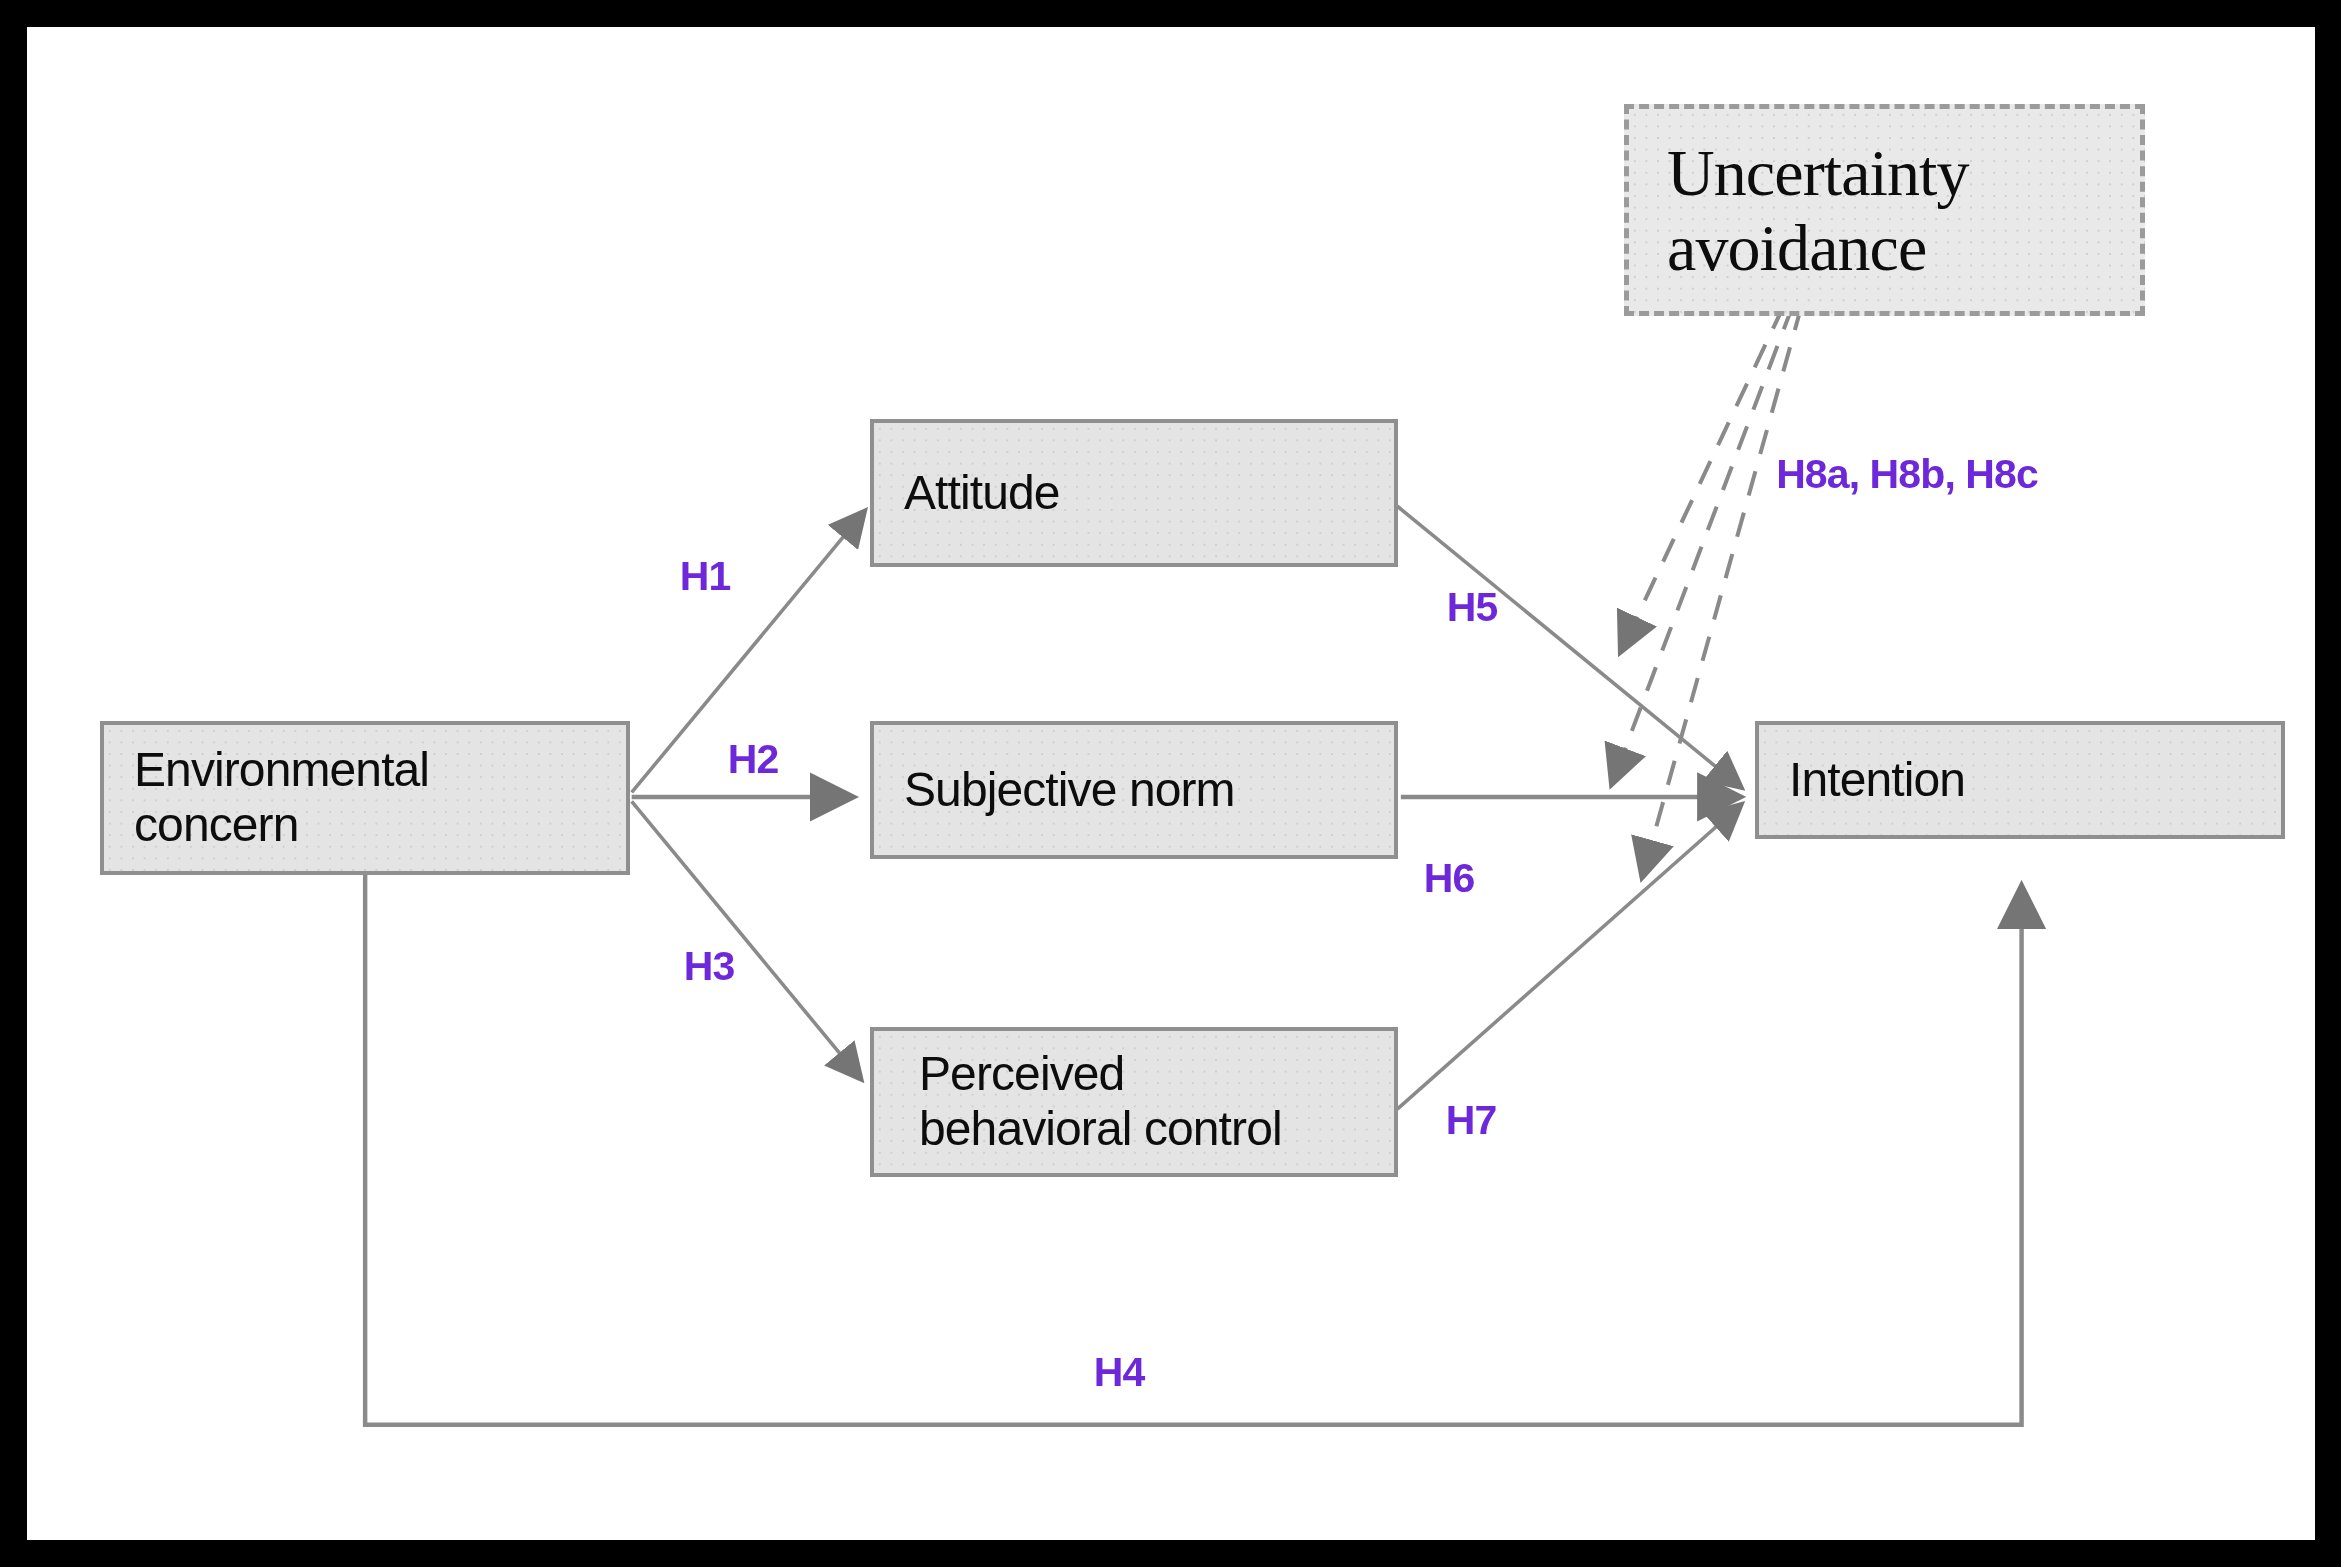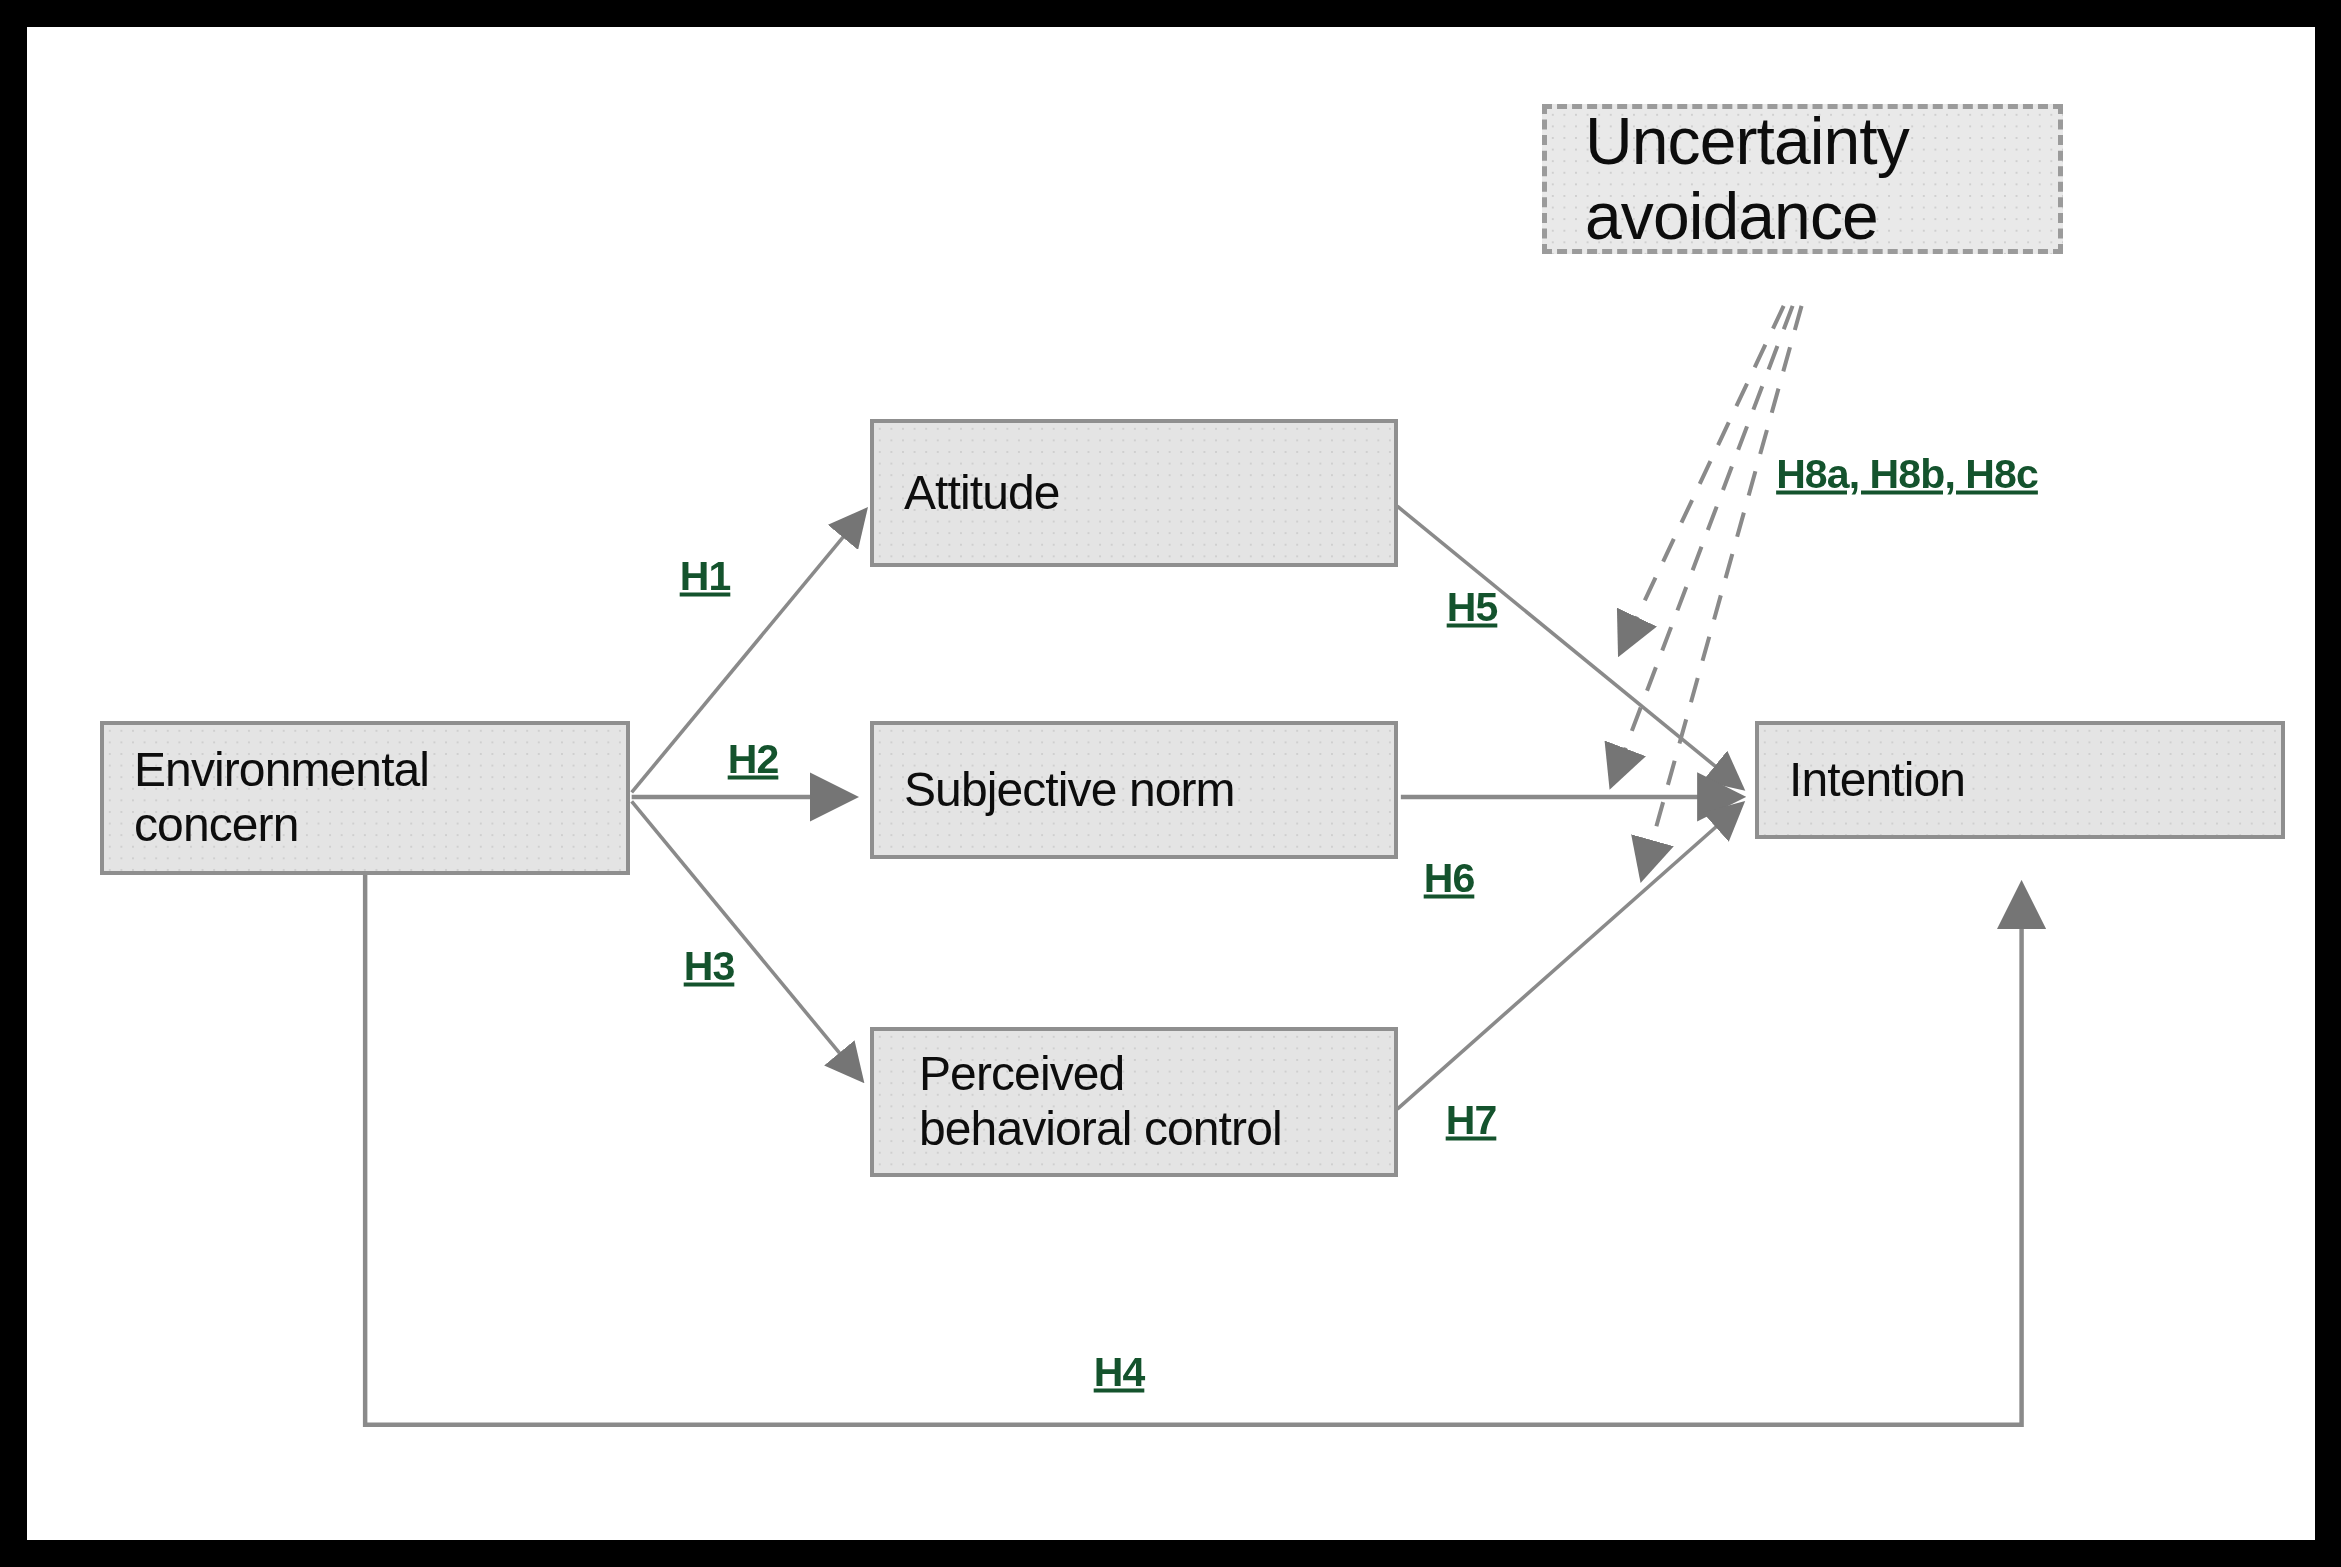--- a/index.html
+++ b/index.html
@@ -24,21 +24,21 @@
   }
   .node span{white-space:pre;}
   .node.dashed{
     border:5.4px dashed #9b9b9b;
     background-color:#e9e9e9;
     font-size:66px;
     padding-left:38px;
   }
   .hlabel{
     position:absolute;z-index:20;transform:translate(-50%,-50%);
-    font-size:41px;font-weight:700;letter-spacing:-0.9px;color:#14532d;white-space:nowrap;text-decoration:underline;
+    font-size:41px;font-weight:700;letter-spacing:-0.9px;color:#6d28d9;white-space:nowrap;
   }
 </style>
 </head>
 <body>
 
 <svg class="edges" width="2342" height="1567" viewBox="0 0 2618 1752">
   <defs>
     <marker id="arr" viewBox="0 0 10 10" refX="8.5" refY="5" markerWidth="11" markerHeight="11" orient="auto-start-reverse">
       <path d="M0,0 L10,5 L0,10 z" fill="#757575"></path>
     </marker>
@@ -74,21 +74,21 @@
 
 <div class="node" style="left:870px;top:1027px;width:528px;height:150px;padding-left:45px;">
   <span>Perceived
 behavioral control</span>
 </div>
 
 <div class="node" style="left:1755px;top:721px;width:530px;height:118px;">
   <span>Intention</span>
 </div>
 
-<div class="node dashed" style="left:1542px;top:104px;width:521px;height:150px;">
+<div class="node dashed" style="left:1624px;top:104px;width:521px;height:212px;font-family:Liberation Serif, serif;">
   <span>Uncertainty
 avoidance</span>
 </div>
 
 <span class="hlabel" style="left:705px;top:576px;text-align:right;">H1</span>
 <span class="hlabel" style="left:753px;top:759px;">H2</span>
 <span class="hlabel" style="left:709px;top:966px;">H3</span>
 <span class="hlabel" style="left:1088px;top:1372px;margin-left:31px;">H4</span>
 <span class="hlabel" style="left:1472px;top:607px;">H5</span>
 <span class="hlabel" style="left:1449px;top:878px;">H6</span>

